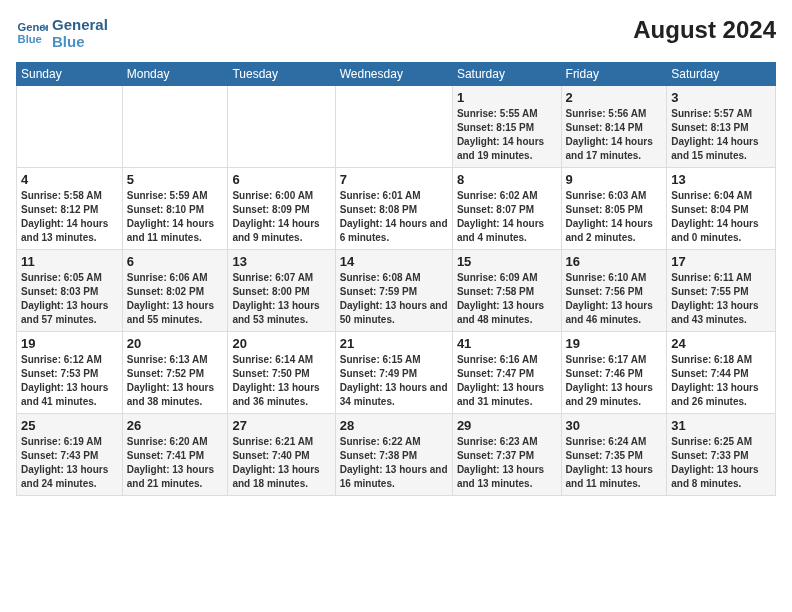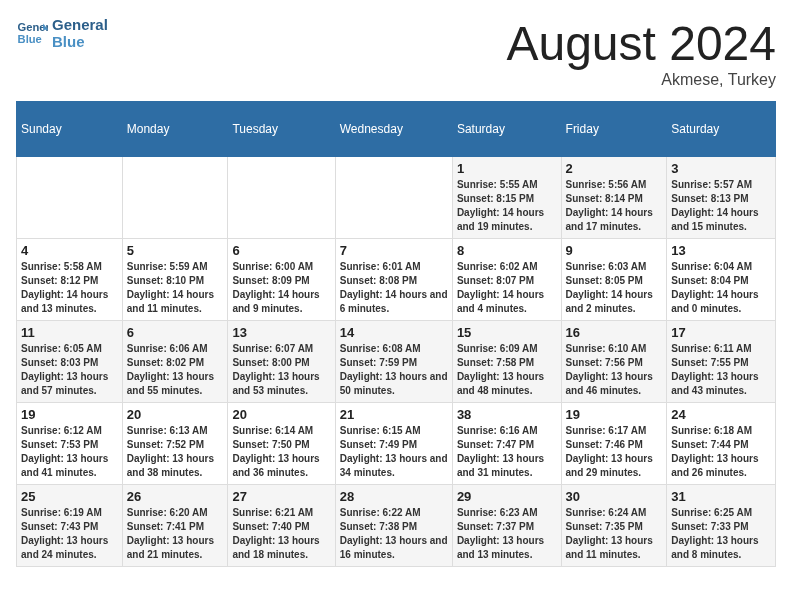--- a/index.html
+++ b/index.html
@@ -22,39 +22,39 @@
       gap: 4px;
     }
     .logo-icon {
       width: 32px;
       height: 32px;
     }
     .title-block {
       text-align: right;
     }
     .main-title {
-      font-size: 48px;
-      font-weight: normal;
+      font-size: 24px;
+      font-weight: bold;
       color: #222;
     }
     .sub-title {
       font-size: 16px;
       color: #444;
     }
     table {
       width: 100%;
       border-collapse: collapse;
       font-size: 11px;
     }
     thead tr {
       background-color: #2e6da4;
       color: #fff;
     }
     thead th {
-      padding: 20px 4px;
+      padding: 4px 4px;
       text-align: left;
       font-weight: normal;
       font-size: 12px;
       border: 1px solid #2e6da4;
     }
     tbody tr {
       vertical-align: top;
     }
     tbody tr:nth-child(odd) {
       background-color: #f5f5f5;
@@ -96,21 +96,20 @@
       <text x="2" y="32" font-size="14" font-weight="bold" fill="#4a90c4">Blue</text>
       <polygon points="34,8 40,16 34,16" fill="#4a90c4"></polygon>
     </svg>
     <div>
       <div style="font-size:15px;font-weight:bold;color:#2c5f8a;">General</div>
       <div style="font-size:15px;font-weight:bold;color:#4a90c4;">Blue</div>
     </div>
   </div>
   <div class="title-block">
     <div class="main-title">August 2024</div>
-    <div class="sub-title">Akmese, Turkey</div>
   </div>
 </div>
 
 <table>
   <thead>
     <tr>
     <th>Sunday</th>
         <th>Monday</th>
         <th>Tuesday</th>
         <th>Wednesday</th>
@@ -209,21 +208,21 @@
         </td>
         <td>
           <span class="day-number">20</span>
           <div class="day-info">Sunrise: 6:14 AM<br>Sunset: 7:50 PM<br>Daylight: 13 hours and 36 minutes.</div>
         </td>
         <td>
           <span class="day-number">21</span>
           <div class="day-info">Sunrise: 6:15 AM<br>Sunset: 7:49 PM<br>Daylight: 13 hours and 34 minutes.</div>
         </td>
         <td>
-          <span class="day-number">38</span>
+          <span class="day-number">41</span>
           <div class="day-info">Sunrise: 6:16 AM<br>Sunset: 7:47 PM<br>Daylight: 13 hours and 31 minutes.</div>
         </td>
         <td>
           <span class="day-number">19</span>
           <div class="day-info">Sunrise: 6:17 AM<br>Sunset: 7:46 PM<br>Daylight: 13 hours and 29 minutes.</div>
         </td>
         <td>
           <span class="day-number">24</span>
           <div class="day-info">Sunrise: 6:18 AM<br>Sunset: 7:44 PM<br>Daylight: 13 hours and 26 minutes.</div>
         </td>

